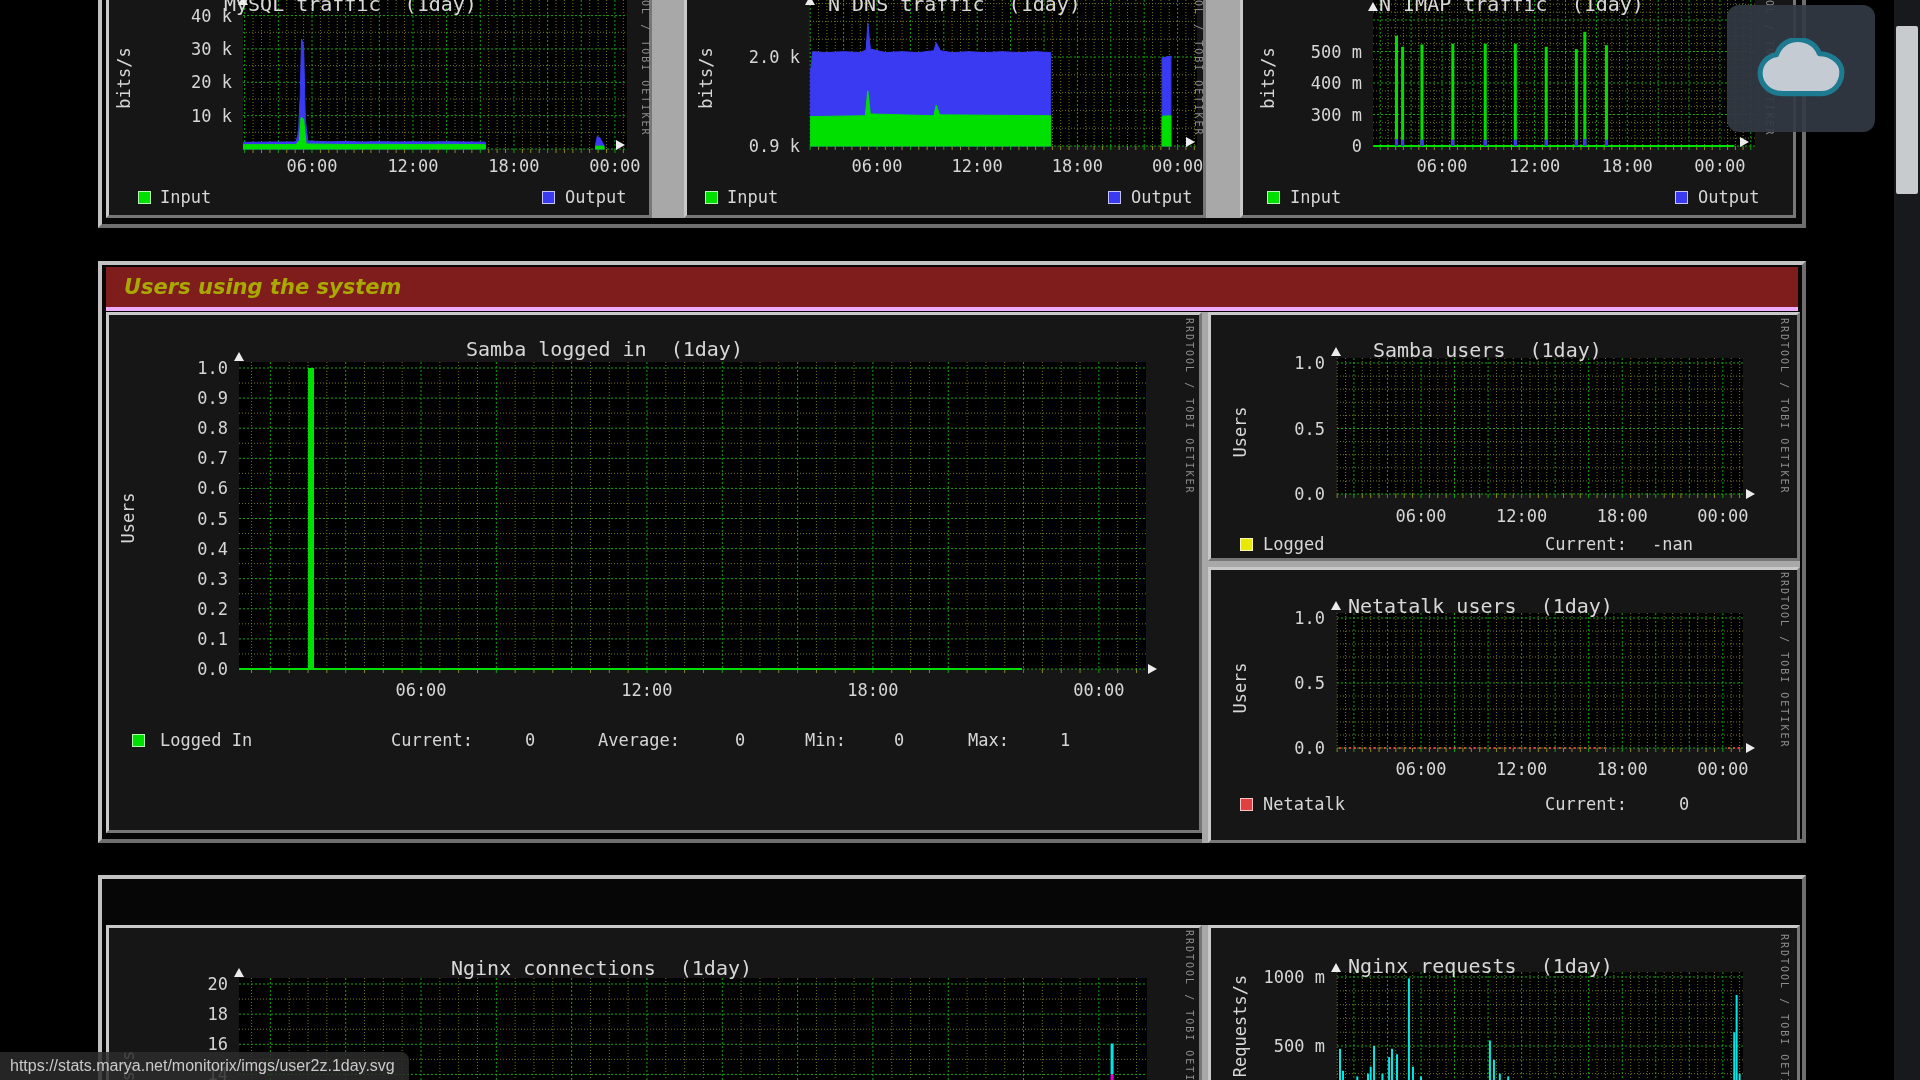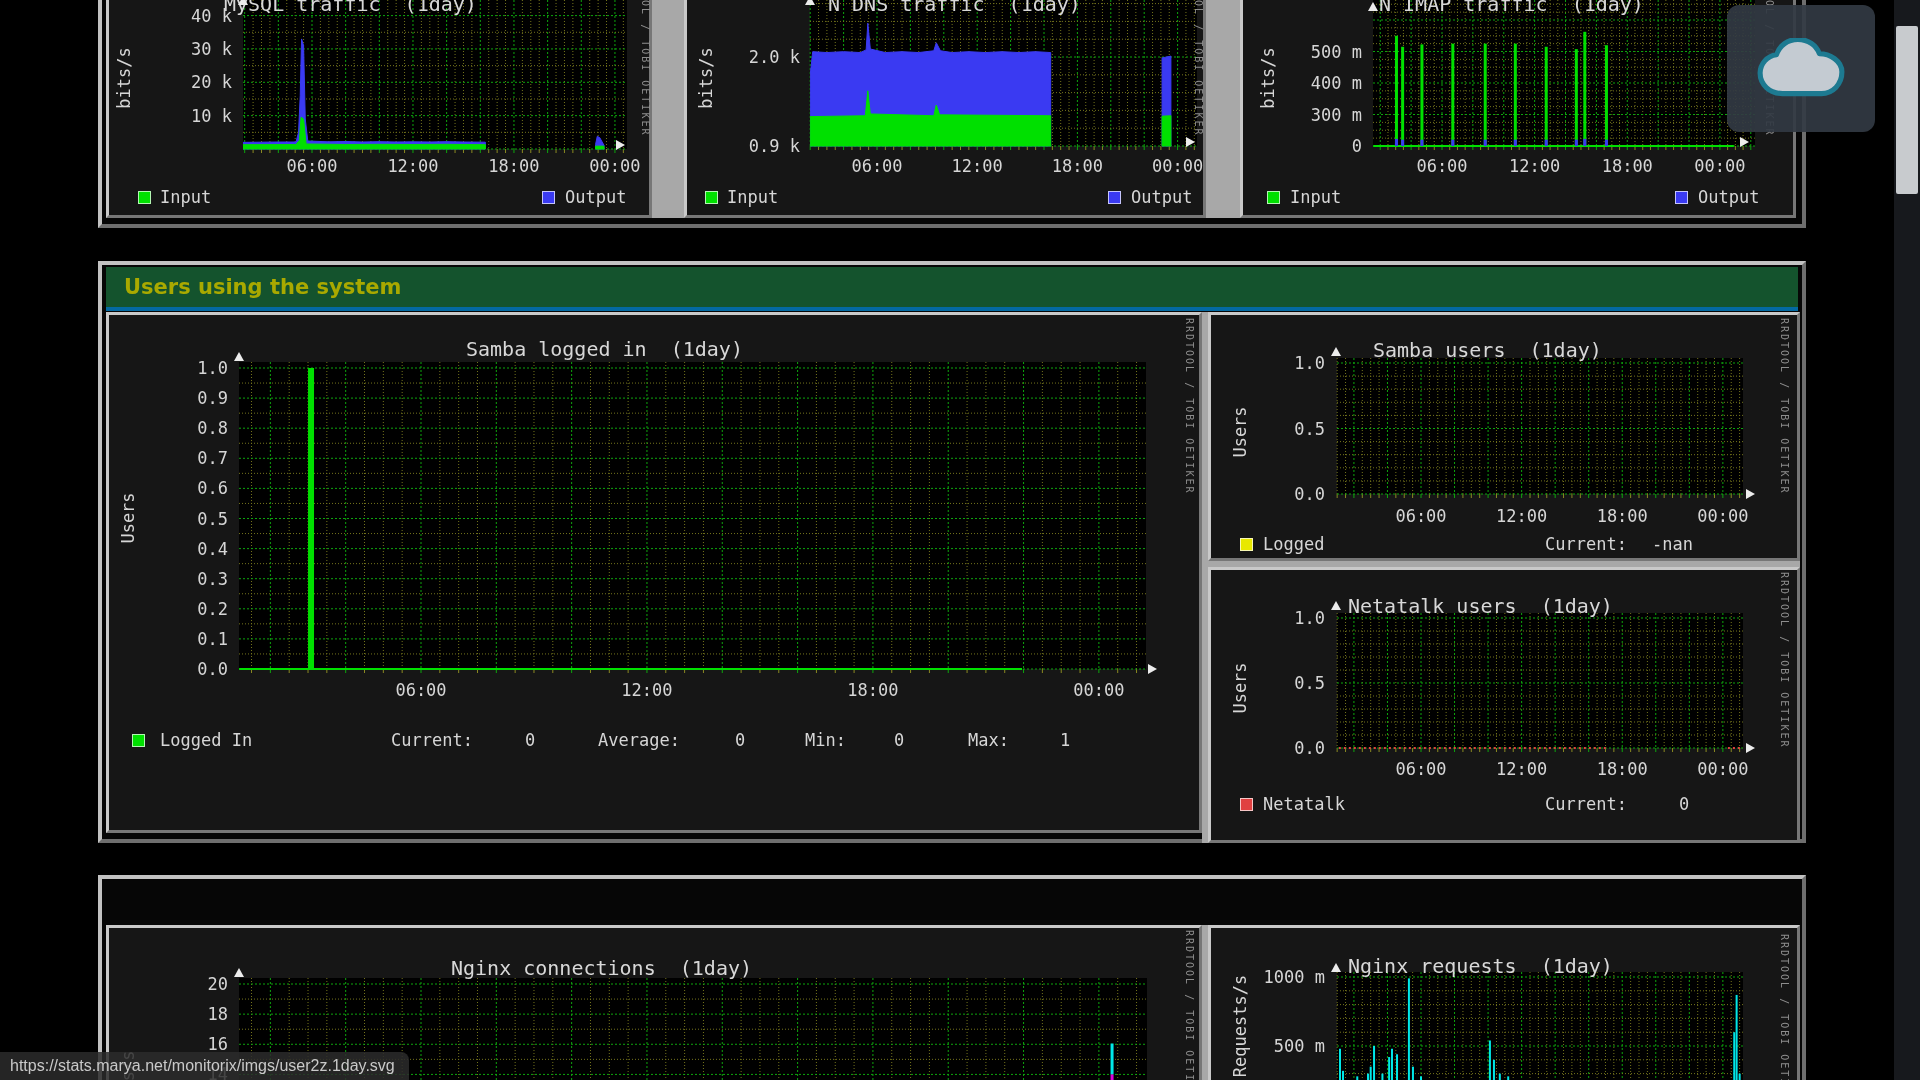--- a/index.html
+++ b/index.html
@@ -1,21 +1,21 @@
 <!DOCTYPE html>
 <html><head>
 <meta charset="utf-8">
 <style>
   html,body{margin:0;padding:0;background:#000;}
   #stage{position:relative;width:1920px;height:1080px;background:#000;overflow:hidden;
          font-family:"DejaVu Sans Mono",monospace;}
   .frame{position:absolute;box-sizing:border-box;background:#060606;
          border:4px solid;border-color:#c2c2c2 #6e6e6e #6e6e6e #c2c2c2;}
-  .sechead{position:absolute;box-sizing:border-box;background:#14532d;
-           border-bottom:4px solid #0369a1;}
+  .sechead{position:absolute;box-sizing:border-box;background:#7f1d1d;
+           border-bottom:4px solid #f0abfc;font-style:italic;}
   .sechead span{position:absolute;left:18px;top:8px;
            font-family:"DejaVu Sans",sans-serif;font-weight:bold;font-size:21px;color:#a9a900;}
   .gbox{position:absolute;box-sizing:border-box;background:#161616;
         border:3px solid;border-color:#c9c9c9 #777777 #777777 #c9c9c9;cursor:pointer;}
   .strip{position:absolute;background:#a8a8a8;}
   #plots{position:absolute;left:0;top:0;}
   #labels{position:absolute;left:0;top:0;width:1920px;height:1080px;pointer-events:none;}
   .mono{position:absolute;font:17px/22px "DejaVu Sans Mono",monospace;color:#d6d6d6;white-space:pre;}
   .gtitle{font-size:20px;line-height:24px;color:#d8d8d8;}
   .ytick{width:100px;text-align:right;}

